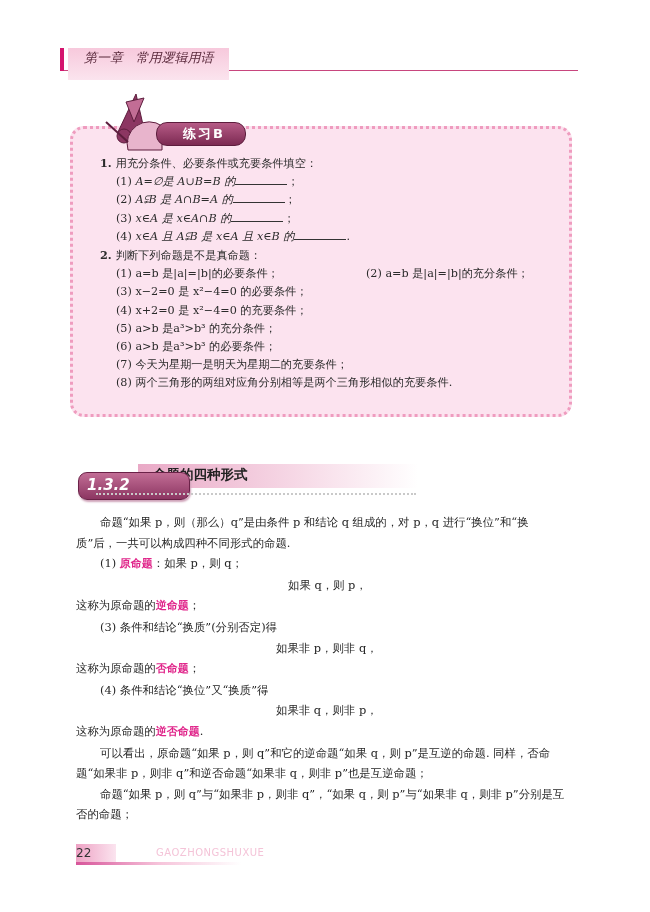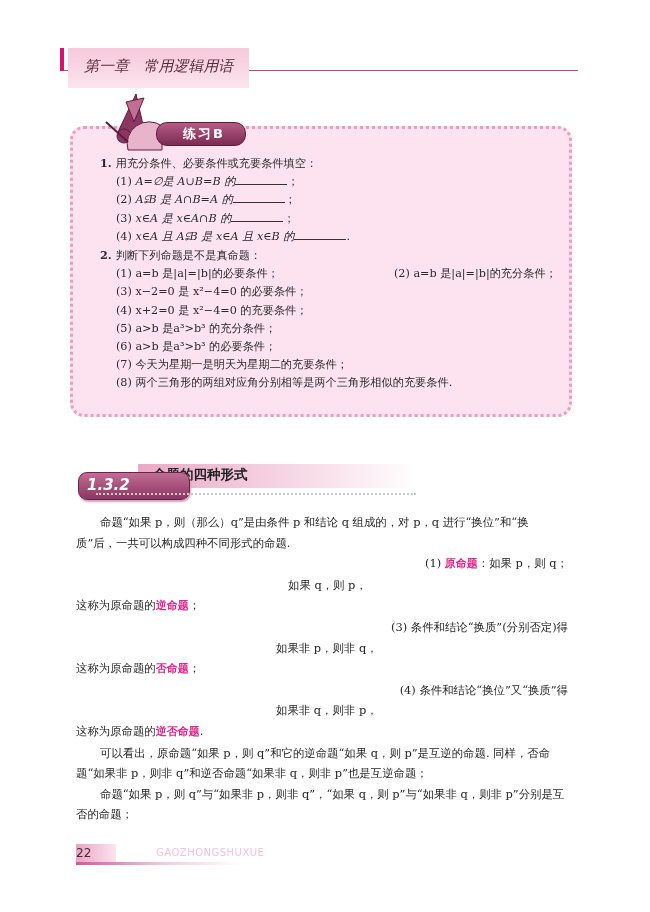--- a/index.html
+++ b/index.html
@@ -2,54 +2,54 @@
 <html><head>
   <meta charset="utf-8">
   <style>
     html, body { margin: 0; padding: 0; background: #ffffff; }
     body { width: 650px; height: 912px; position: relative; overflow: hidden;
            font-family: "DejaVu Serif", "Liberation Serif", serif; color: #2a2a2a; }
     .abs { position: absolute; }
     
     .run-head { left: 60px; top: 48px; width: 518px; height: 22px; border-bottom: 1.5px solid #c8467e; }
     .run-head .bar { position:absolute; left:0; top:0; width:4px; height:23px; background:#d4146e; }
-    .run-head .tab { position:absolute; left:8px; top:0; height:32px; padding:8px 16px 0 16px;
+    .run-head .tab { position:absolute; left:8px; top:0; height:32px; padding:0 16px 0 16px;
        background: linear-gradient(#f7c9dc, #fbe4ee); font-family:"DejaVu Sans", sans-serif;
-       font-style: italic; font-size: 15px; line-height: 20px; color:#5a2a3c; }
+       font-style: italic; font-size: 13px; line-height: 20px; color:#5a2a3c; }
     
     .ex-box { left: 70px; top: 126px; width: 496px; height: 285px; background:#fce3ef;
        border: 3px dotted #ef9cbf; border-radius: 14px; }
     .ex-badge { left: 98px; top: 92px; width: 140px; height: 60px; }
     .ex-pill { position:absolute; left:52px; top:30px; width:88px; height:22px; border-radius:11px;
        background: linear-gradient(#b65b86, #7c2a52); border:1.5px solid #5d1d3d;margin-left:6px; }
     .ex-pill span { position:absolute; left:26px; top:2px; color:#fff; font-weight:bold; font-size:13px;
        font-family:"DejaVu Sans", sans-serif; letter-spacing:2px; }
     .ex-list { left: 100px; top: 154px; width: 470px; font-size: 11.2px; line-height: 18.2px; color:#2b2b2b; }
     .ex-list .q { font-weight: normal; }
     .ex-list .num { font-weight: bold; margin-right: 4px; }
     .ex-list .sub { padding-left: 16px; white-space: nowrap; }
-    .ex-list .row2 { display:flex;gap:28px; }
+    .ex-list .row2 { display:flex; }
     .ex-list .row2 .col { width: 250px; }
     .blank { display:inline-block; width:52px; border-bottom:1px solid #333; height:11px; vertical-align: baseline; }
     
     .sec { left: 78px; top: 456px; width: 340px; height: 42px; }
     .sec .pill { position:absolute; left:0; top:16px; width:62px; height:26px; border-radius: 9px;
        background: linear-gradient(#c26d95, #8c3662); border:1.5px solid #6b2248; box-shadow: 1px 2px 2px #cfa3b9; padding-left: 48px; }
     .sec .pill span { position:absolute; left:8px; top:3px; color:#fff; font-style:italic; font-weight:bold;
        font-family:"DejaVu Sans", sans-serif; font-size:15px; }
     .sec .band { position:absolute; left:60px; top:8px; width:280px; height:24px;
        background: linear-gradient(90deg, #e9a9c6 0%, #f6d7e5 55%, #ffffff 100%); }
     .sec .band span { position:absolute; left:15px; top:2px; font-family:"DejaVu Sans", sans-serif; font-weight:bold;
        font-size:13.5px; color:#222; }
     .sec .dots { position:absolute; left:18px; top:37px; width:320px; border-bottom:2px dotted #c9c9c9; }
     
     .body { left: 76px; top: 512px; width: 492px; font-size: 11.4px; line-height: 20.6px; color:#262626; }
     .body p { margin:0; }
     .ind { text-indent: 24px; }
-    .ind2 { padding-left: 24px; text-align: right; }
+    .ind2 { padding-left: 24px; }
     .center { text-align: left; padding-left: 212px; }
     .center2 { padding-left: 200px; }
     .hl { color:#e0258a; font-family:"DejaVu Sans", sans-serif; font-weight:bold; font-size:11px; }
     .it { font-style: italic; }
     
     .foot { left: 76px; top: 844px; width: 160px; height: 22px; }
     .foot .num { position:absolute; left:0; top:0; width:40px; height:18px; background: linear-gradient(90deg,#eea2c4,#fbe4ef);
        font-family:"DejaVu Sans", sans-serif; font-size:12px; line-height:18px; color:#333; }
     .foot .line { position:absolute; left:0; top:18px; width:165px; height:3px; background: linear-gradient(90deg,#d7559a,#f6c3da,#ffffff); }
     .foot .brand { position:absolute; left:80px; top:3px; font-family:"DejaVu Sans", sans-serif; font-size:10px; color:#f4c4d8; letter-spacing:0.5px; }

